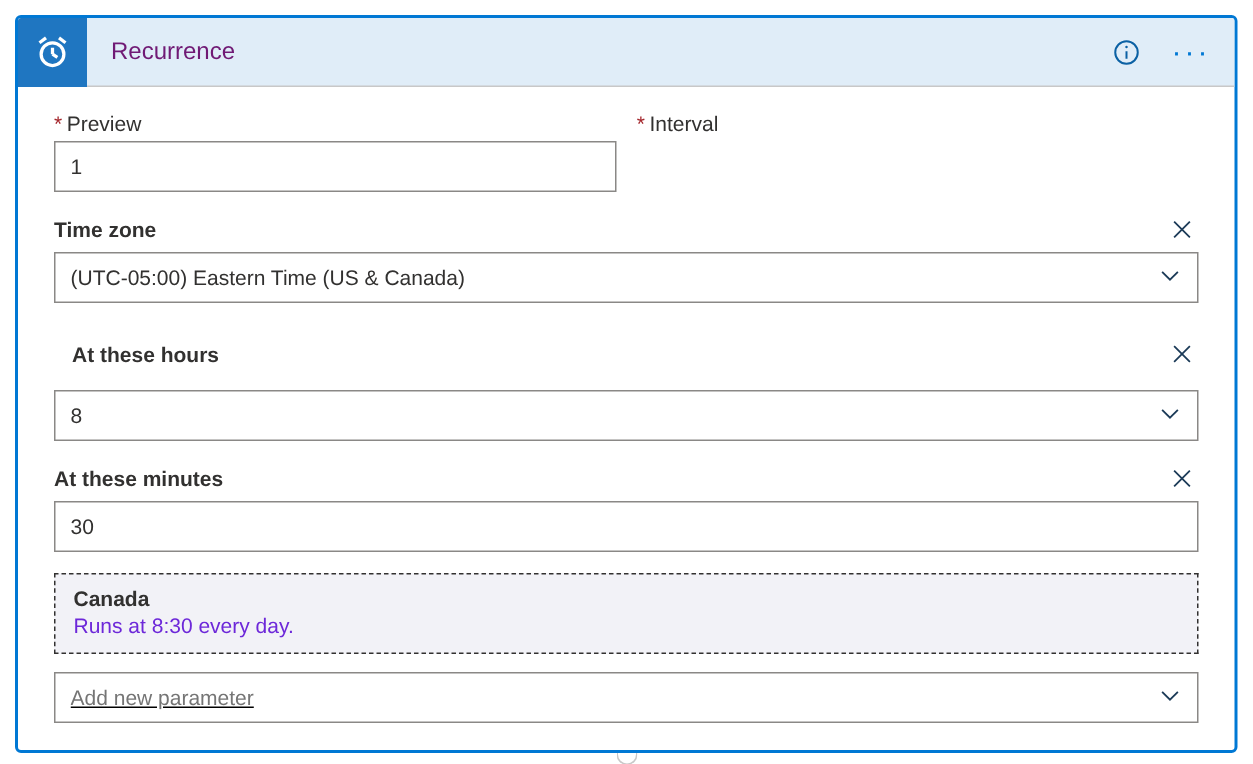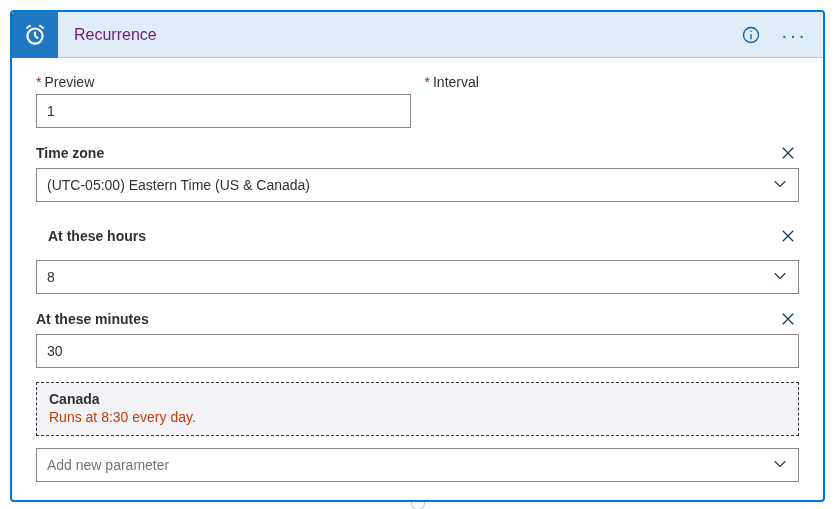--- a/index.html
+++ b/index.html
@@ -128,28 +128,29 @@
     background: #f2f2f7;
     padding: 8px 12px 10px 12px;
   }
   .preview-title {
     font-weight: 600;
     font-size: 14px;
     color: #323130;
   }
   .preview-text {
     font-size: 14px;
-    color: #c2410c;
+    color: #6d28d9;
     margin-top: 2px;
   }
   .addparam-wrap {
     margin-top: 12px;
   }
   .addparam {
-    color: #4d7c0f;
+    color: #000000;
+    text-decoration: underline;
   }
   .connector {
     width: 815px;
     display: flex;
     justify-content: center;
   }
   .connector-knob {
     width: 14px;
     height: 8px;
     border: 1px solid #c8c8c8;

